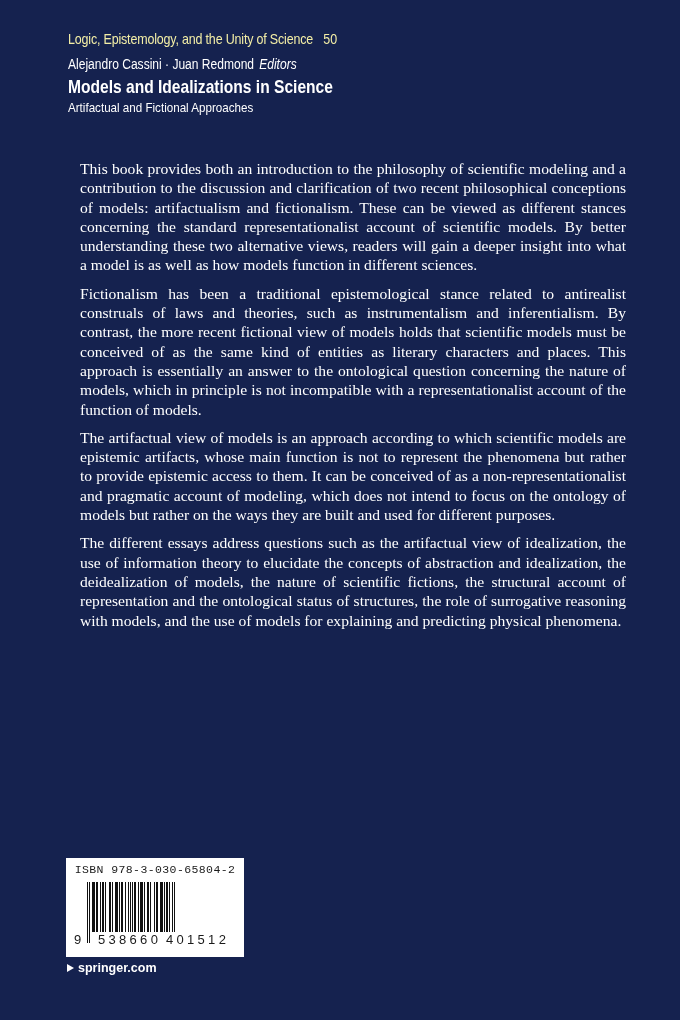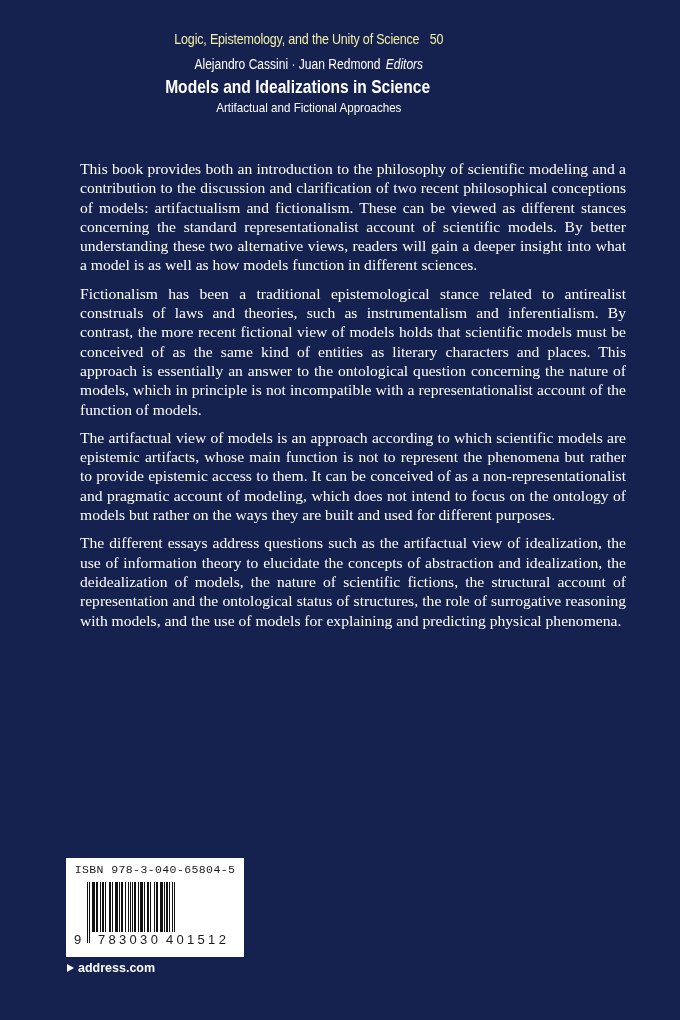--- a/index.html
+++ b/index.html
@@ -19,21 +19,20 @@
       left: 0; top: 0;
       width: 680px; height: 1020px;
       background: #15224f;
     }
     .header {
       position: absolute;
       left: 68px;
       top: 30px;
       width: 560px;
       font-family: "Liberation Sans", "DejaVu Sans", sans-serif;
-      text-align: center;
     }
     .series-line {
       font-size: 14.5px;
       color: #f3eea6;
       letter-spacing: -0.2px;
       transform: scaleX(0.86);
       transform-origin: left center;
       white-space: nowrap;
       height: 18px;
       line-height: 18px;
@@ -190,21 +189,21 @@
   </div>
 
   <div class="blurb">
     <p>This book provides both an introduction to the philosophy of scientific modeling and a contribution to the discussion and clarification of two recent philosophical conceptions of models: artifactualism and fictionalism. These can be viewed as different stances concerning the standard representationalist account of scientific models. By better understanding these two alternative views, readers will gain a deeper insight into what a model is as well as how models function in different sciences.</p>
     <p>Fictionalism has been a traditional epistemological stance related to antirealist construals of laws and theories, such as instrumentalism and inferentialism. By contrast, the more recent fictional view of models holds that scientific models must be conceived of as the same kind of entities as literary characters and places. This approach is essentially an answer to the ontological question concerning the nature of models, which in principle is not incompatible with a representationalist account of the function of models.</p>
     <p>The artifactual view of models is an approach according to which scientific models are epistemic artifacts, whose main function is not to represent the phenomena but rather to provide epistemic access to them. It can be conceived of as a non-representationalist and pragmatic account of modeling, which does not intend to focus on the ontology of models but rather on the ways they are built and used for different purposes.</p>
     <p>The different essays address  questions such  as the artifactual view of idealization, the use of information theory to elucidate the concepts of abstraction and idealization, the deidealization of models, the nature of scientific fictions, the structural account of representation and the ontological status of structures, the role of surrogative reasoning with models, and the use of models for explaining and predicting physical phenomena.</p>
   </div>
 
   <div class="isbn-box">
-    <div class="isbn-label">ISBN 978-3-040-65804-5</div>
+    <div class="isbn-label">ISBN 978-3-030-65804-2</div>
     <div class="barcode" id="barcode">
         <div class="bar guard" style="width: 1px; flex: 0 0 1px;"></div>
         <div class="gap" style="width: 1px; flex: 0 0 1px;"></div>
         <div class="bar guard" style="width: 1px; flex: 0 0 1px;"></div>
         <div class="gap" style="width: 2px; flex: 0 0 2px;"></div>
         <div class="bar" style="width: 3px; flex: 0 0 3px;"></div>
         <div class="gap" style="width: 1px; flex: 0 0 1px;"></div>
         <div class="bar" style="width: 2px; flex: 0 0 2px;"></div>
         <div class="gap" style="width: 2px; flex: 0 0 2px;"></div>
         <div class="bar" style="width: 1px; flex: 0 0 1px;"></div>
@@ -254,23 +253,23 @@
         <div class="bar" style="width: 2px; flex: 0 0 2px;"></div>
         <div class="gap" style="width: 1px; flex: 0 0 1px;"></div>
         <div class="bar" style="width: 1px; flex: 0 0 1px;"></div>
         <div class="gap" style="width: 2px; flex: 0 0 2px;"></div>
         <div class="bar guard" style="width: 1px; flex: 0 0 1px;"></div>
         <div class="gap" style="width: 1px; flex: 0 0 1px;"></div>
         <div class="bar guard" style="width: 1px; flex: 0 0 1px;"></div>
       </div>
     <div class="isbn-digits">
       <span class="first">9</span>
-      <span class="group1">783030</span>
+      <span class="group1">538660</span>
       <span class="group2">401512</span>
     </div>
   </div>
 
   <a class="publisher-link">
     <span class="play-icon"></span>
-    <span>address.com</span>
+    <span>springer.com</span>
   </a>
 
 </div>
 
 </body></html>

